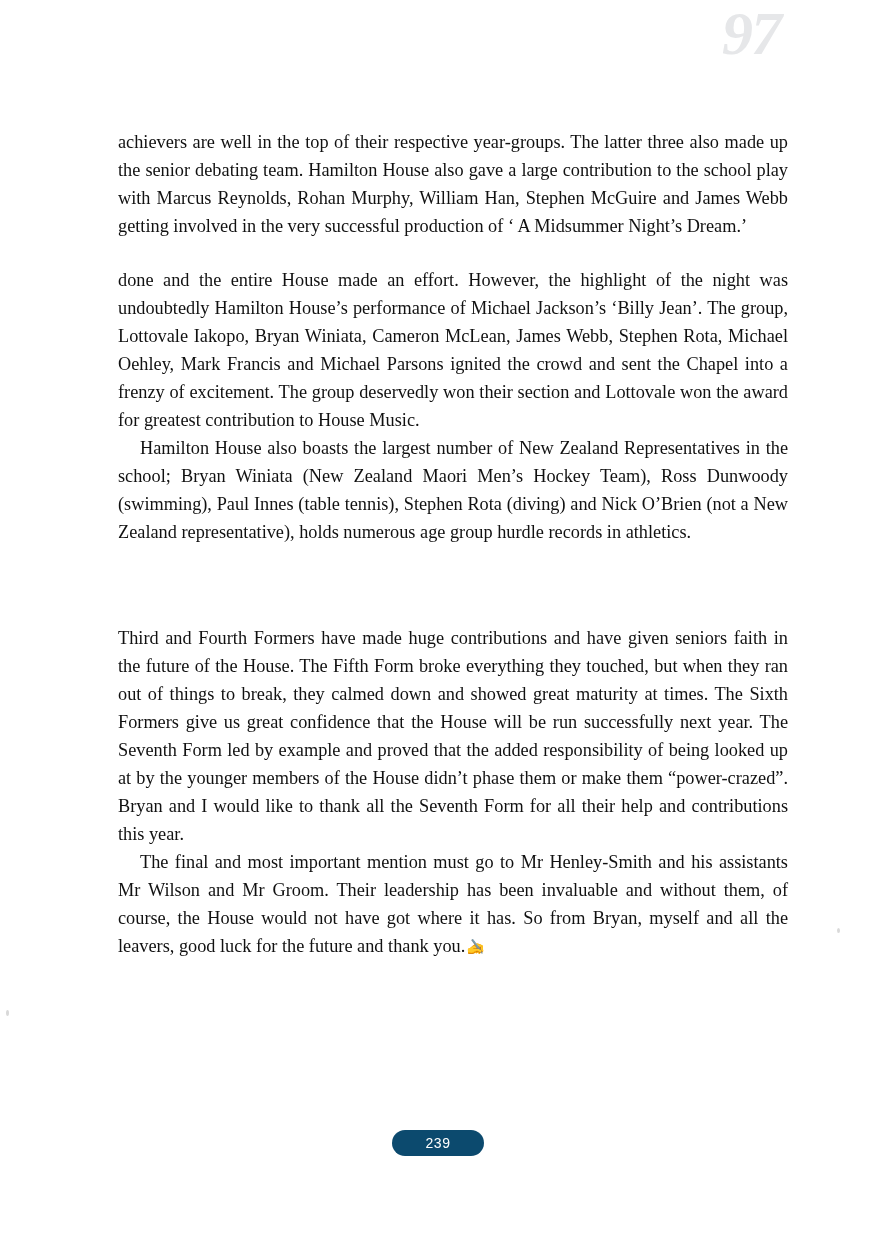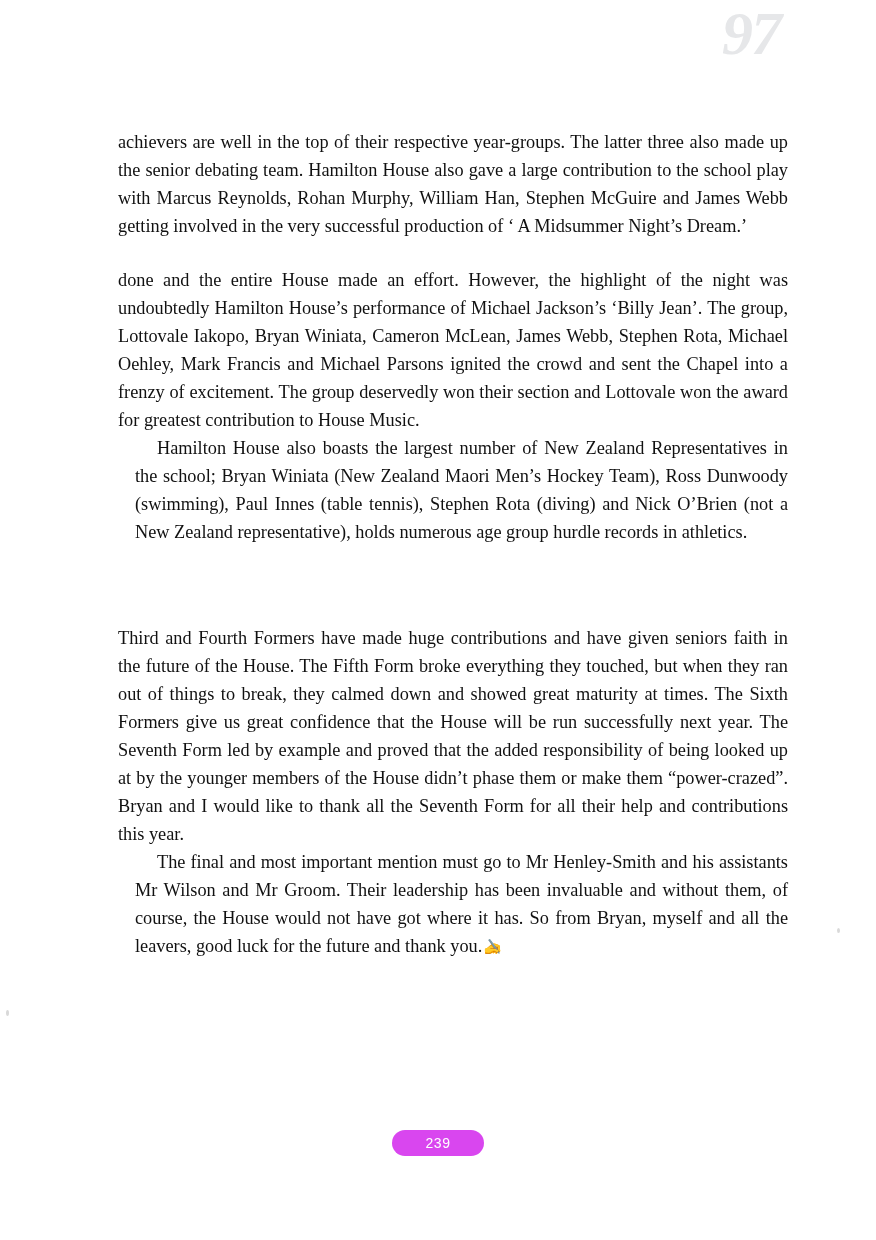--- a/index.html
+++ b/index.html
@@ -50,21 +50,20 @@
     font-size: 18.3px;
     line-height: 28px;
     text-align: justify;
     text-justify: inter-word;
     color: #111111;
     -webkit-font-smoothing: antialiased;
   }
 
   p.indent {
     text-indent: 22px;
-    margin-left: 17px;
   }
 
   .gap-small { height: 26px; }
   .gap-large { height: 78px; }
 
   .endmark {
     display: inline-block;
     font-size: 15px;
     transform: scaleX(-1);
     margin-left: 2px;
@@ -72,21 +71,21 @@
   }
 
   .folio {
     position: absolute;
     left: 50%;
     transform: translateX(-50%);
     bottom: 84px;
     width: 92px;
     height: 26px;
     border-radius: 13px;
-    background: #d946ef;
+    background: #0c4a6e;
     color: #ffffff;
     font-family: "Liberation Sans", sans-serif;
     font-size: 14px;
     letter-spacing: 0.5px;
     display: flex;
     align-items: center;
     justify-content: center;
   }
 
   

